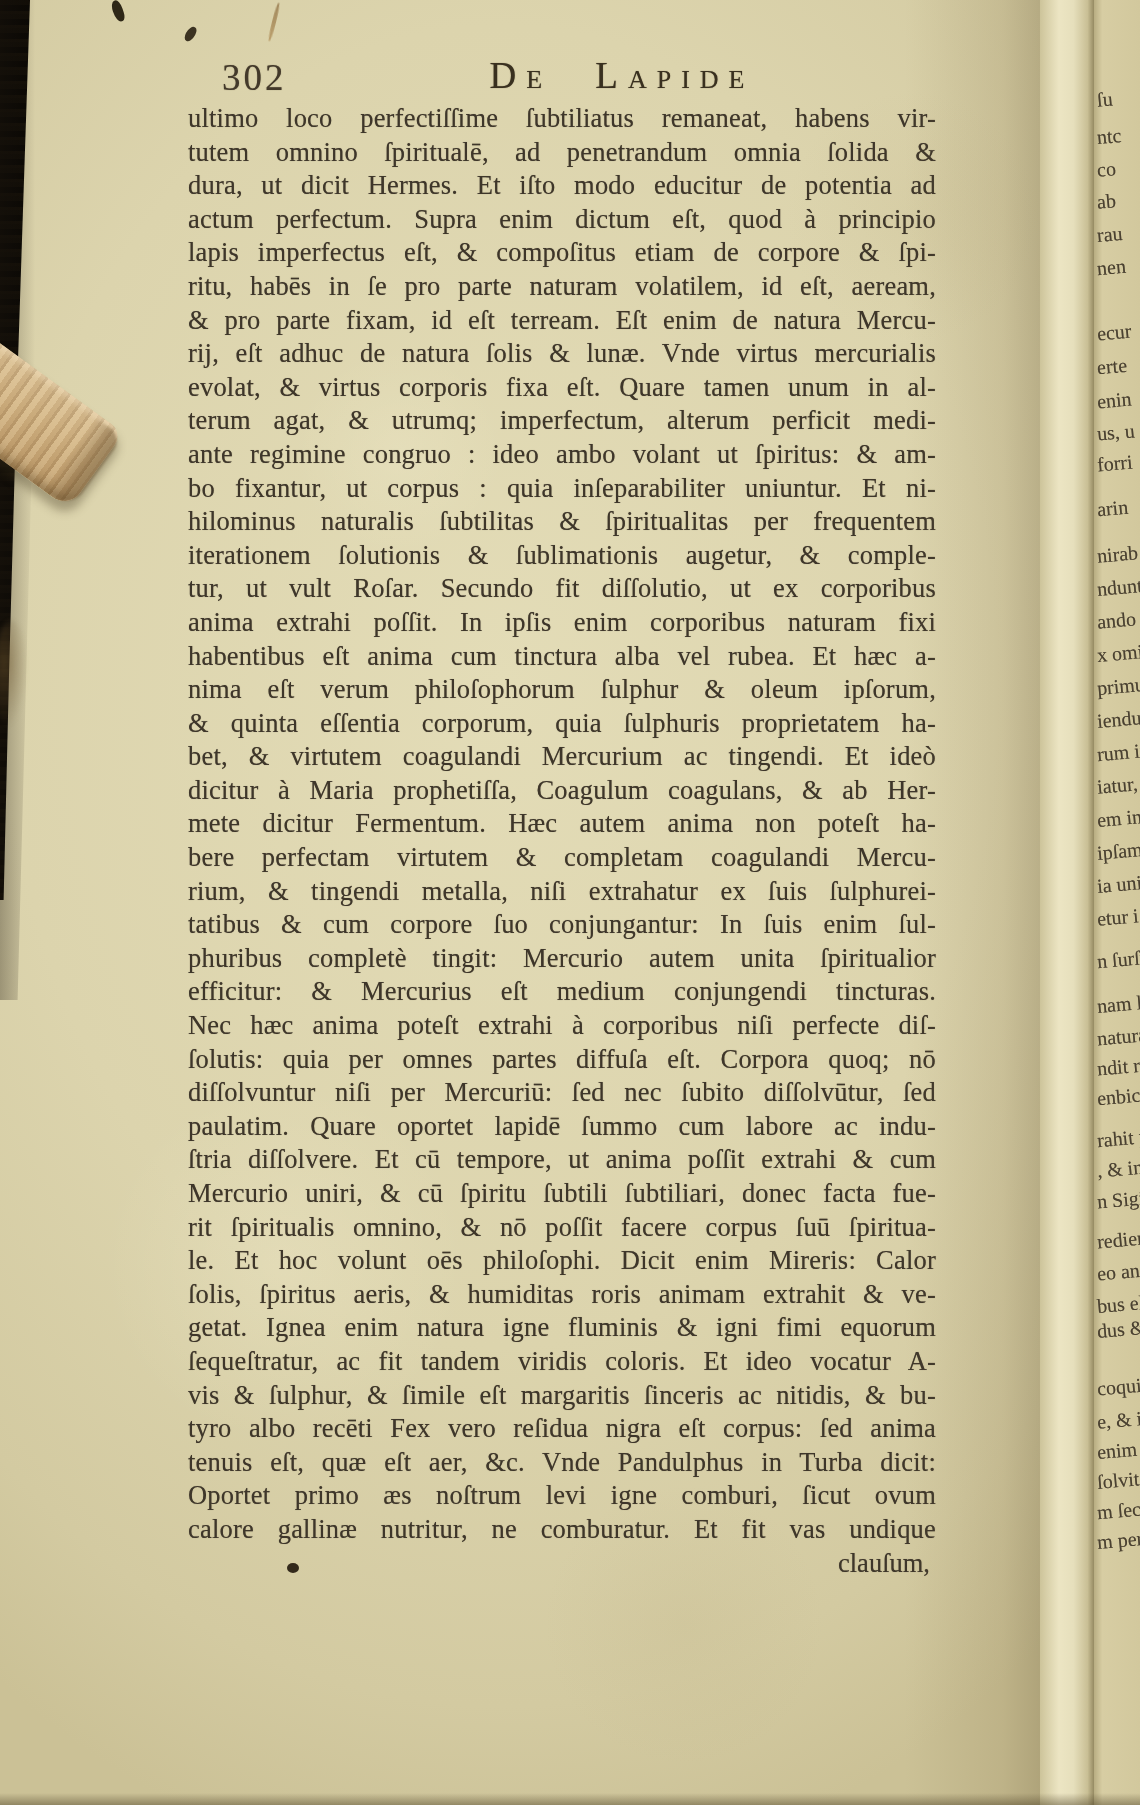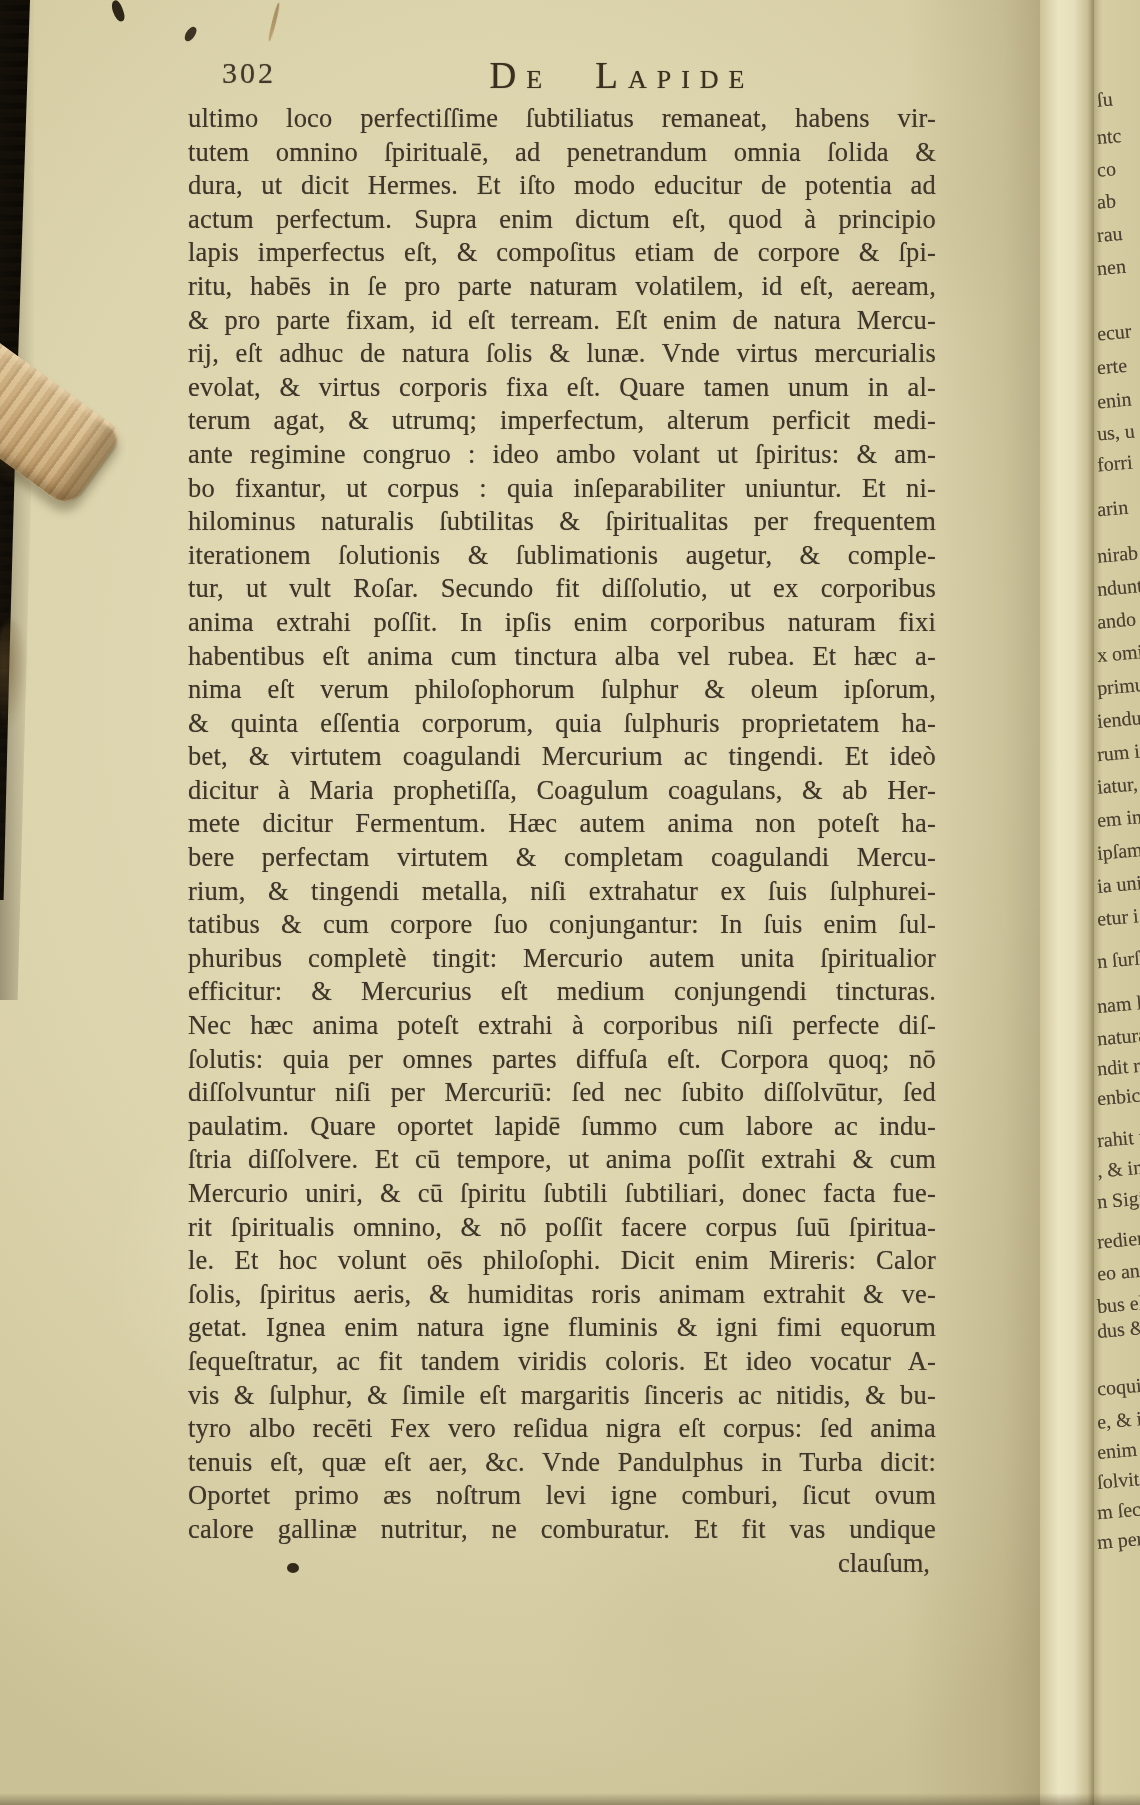--- a/index.html
+++ b/index.html
@@ -53,21 +53,21 @@
     border-radius:0 16px 20px 0;
     background:linear-gradient(90deg, rgba(120,90,50,0), rgba(105,80,45,.45) 70%);
     filter:blur(1px);
   }
   
   .textblock{
     position:absolute;left:188px;top:54px;width:748px;color:#3e362a;
   }
   .headrow{position:relative;height:48px;}
   .pagenum{
-    position:absolute;left:34px;top:2px;font-size:30px;letter-spacing:3px;color:#43392a;
+    position:absolute;left:34px;top:2px;font-size:37px;letter-spacing:3px;color:#43392a;
     text-shadow:0 0 1px rgba(60,48,30,.5);
   }
   .header{
     position:absolute;left:0;right:0;top:0;text-align:center;padding-left:120px;
     font-variant:small-caps;font-size:37px;letter-spacing:10px;word-spacing:24px;color:#39301f;
     text-shadow:0 0 1px rgba(55,45,25,.6);
   }
   .body{font-size:26.5px;line-height:33.6px;}
   .bl{
     text-align:justify;text-align-last:justify;white-space:nowrap;

